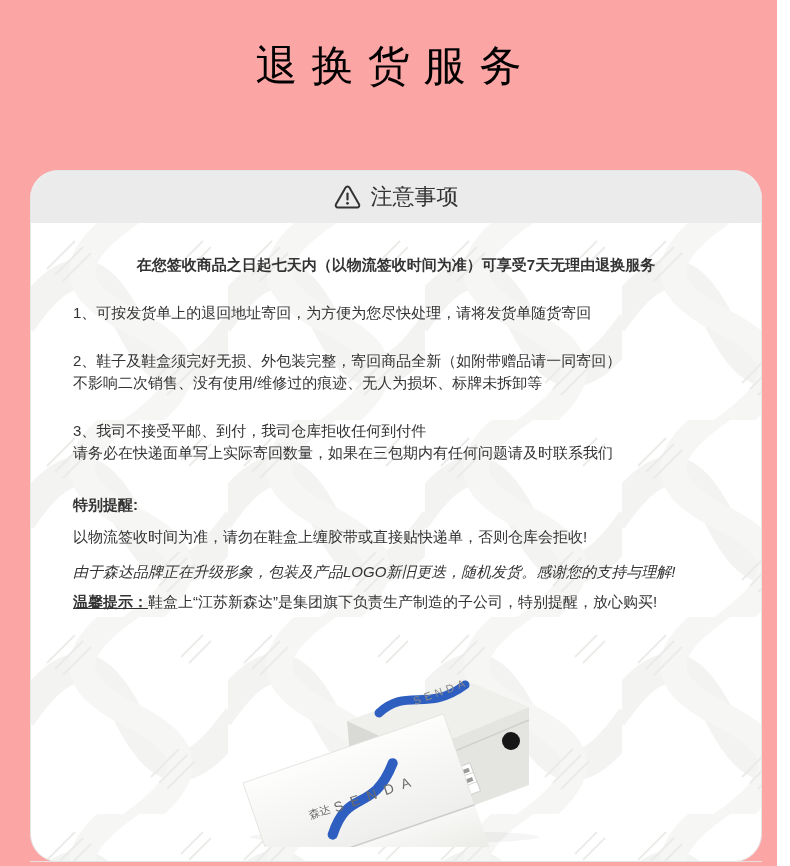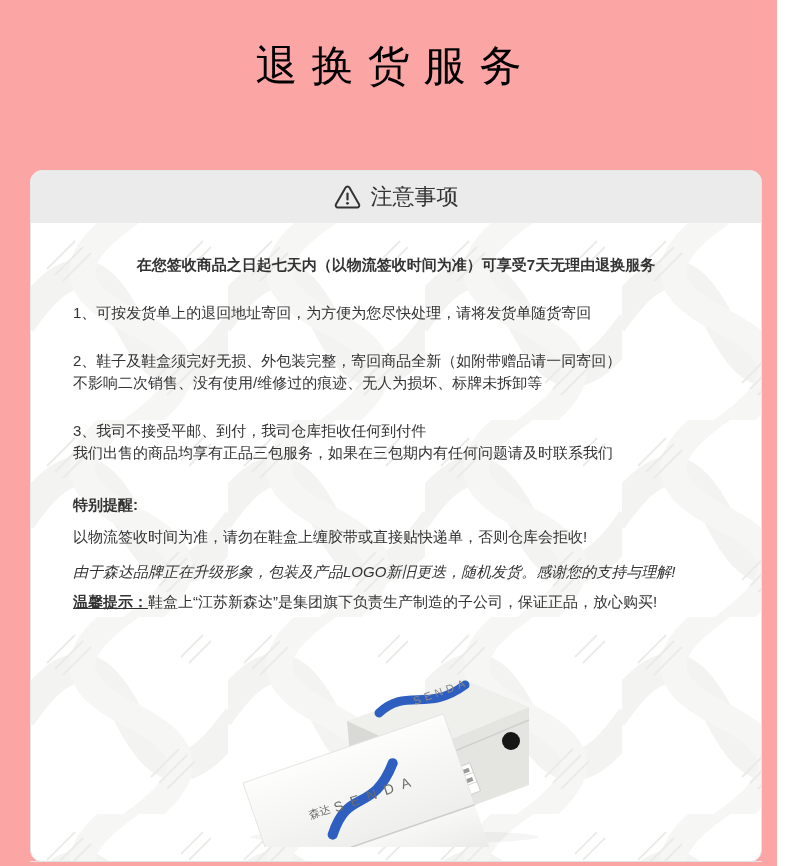--- a/index.html
+++ b/index.html
@@ -4,21 +4,21 @@
 <style>
   html,body{margin:0;padding:0;background:#fff;}
   .page{position:relative;width:777px;height:866px;overflow:hidden;background:#fca5a5;
         font-family:"Liberation Sans","DejaVu Sans",sans-serif;color:#333;}
   
   .main-title{position:absolute;top:42px;left:0;width:100%;text-align:center;
               font-size:42px;line-height:48px;letter-spacing:14px;font-weight:500;color:#000;
               text-indent:14px;}
   
   .card{position:absolute;left:30px;top:170px;width:732px;height:692px;box-sizing:border-box;
-        background:#fff;border:1px solid #e6e6e6;border-radius:12px;overflow:hidden;}
+        background:#fff;border:1px solid #e6e6e6;border-radius:28px;overflow:hidden;}
   .card-header{position:relative;z-index:2;height:52px;background:#ebebeb;
                display:flex;align-items:center;justify-content:center;gap:10px;
                font-size:22px;color:#333;}
   .warn-icon{display:inline-block;width:27px;height:25px;}
   .watermark{position:absolute;left:0;top:52px;width:730px;height:640px;z-index:0;pointer-events:none;}
   .card-body{position:relative;z-index:1;padding:0 42px;font-size:15px;line-height:22px;color:#333;}
   .intro{margin-top:31px;text-align:center;font-weight:bold;}
   .para{margin-top:26px;}
   .special-title{margin-top:30px;font-weight:bold;}
   .sline1{margin-top:10px;}
@@ -74,27 +74,27 @@
         <div>1、可按发货单上的退回地址寄回，为方便为您尽快处理，请将发货单随货寄回</div>
       </div>
 
       <div class="para">
         <div>2、鞋子及鞋盒须完好无损、外包装完整，寄回商品全新（如附带赠品请一同寄回）</div>
         <div>不影响二次销售、没有使用/维修过的痕迹、无人为损坏、标牌未拆卸等</div>
       </div>
 
       <div class="para">
         <div>3、我司不接受平邮、到付，我司仓库拒收任何到付件</div>
-        <div>我们出售的商品均享有正品三包服务，如果在三包期内有任何问题请及时联系我们</div>
+        <div>请务必在快递面单写上实际寄回数量，如果在三包期内有任何问题请及时联系我们</div>
       </div>
 
       <div class="special-title">特别提醒:</div>
       <div class="sline1">以物流签收时间为准，请勿在鞋盒上缠胶带或直接贴快递单，否则仓库会拒收!</div>
       <div class="sline2">由于森达品牌正在升级形象，包装及产品LOGO新旧更迭，随机发货。感谢您的支持与理解!</div>
-      <div class="warm"><b>温馨提示：</b><span>鞋盒上“江苏新森达”是集团旗下负责生产制造的子公司，保证正品，放心购买!</span></div>
+      <div class="warm"><b>温馨提示：</b><span>鞋盒上“江苏新森达”是集团旗下负责生产制造的子公司，特别提醒，放心购买!</span></div>
     </div>
 
     <svg class="boxes" viewBox="0 0 330 180">
       <defs>
         <linearGradient id="lidTop" x1="0" y1="0" x2="0" y2="1">
           <stop offset="0" stop-color="#fdfdfc"></stop>
             <stop offset="1" stop-color="#eeeeec"></stop>
         </linearGradient>
         <linearGradient id="sideFace" x1="0" y1="0" x2="0" y2="1">
           <stop offset="0" stop-color="#f8f8f6"></stop>

